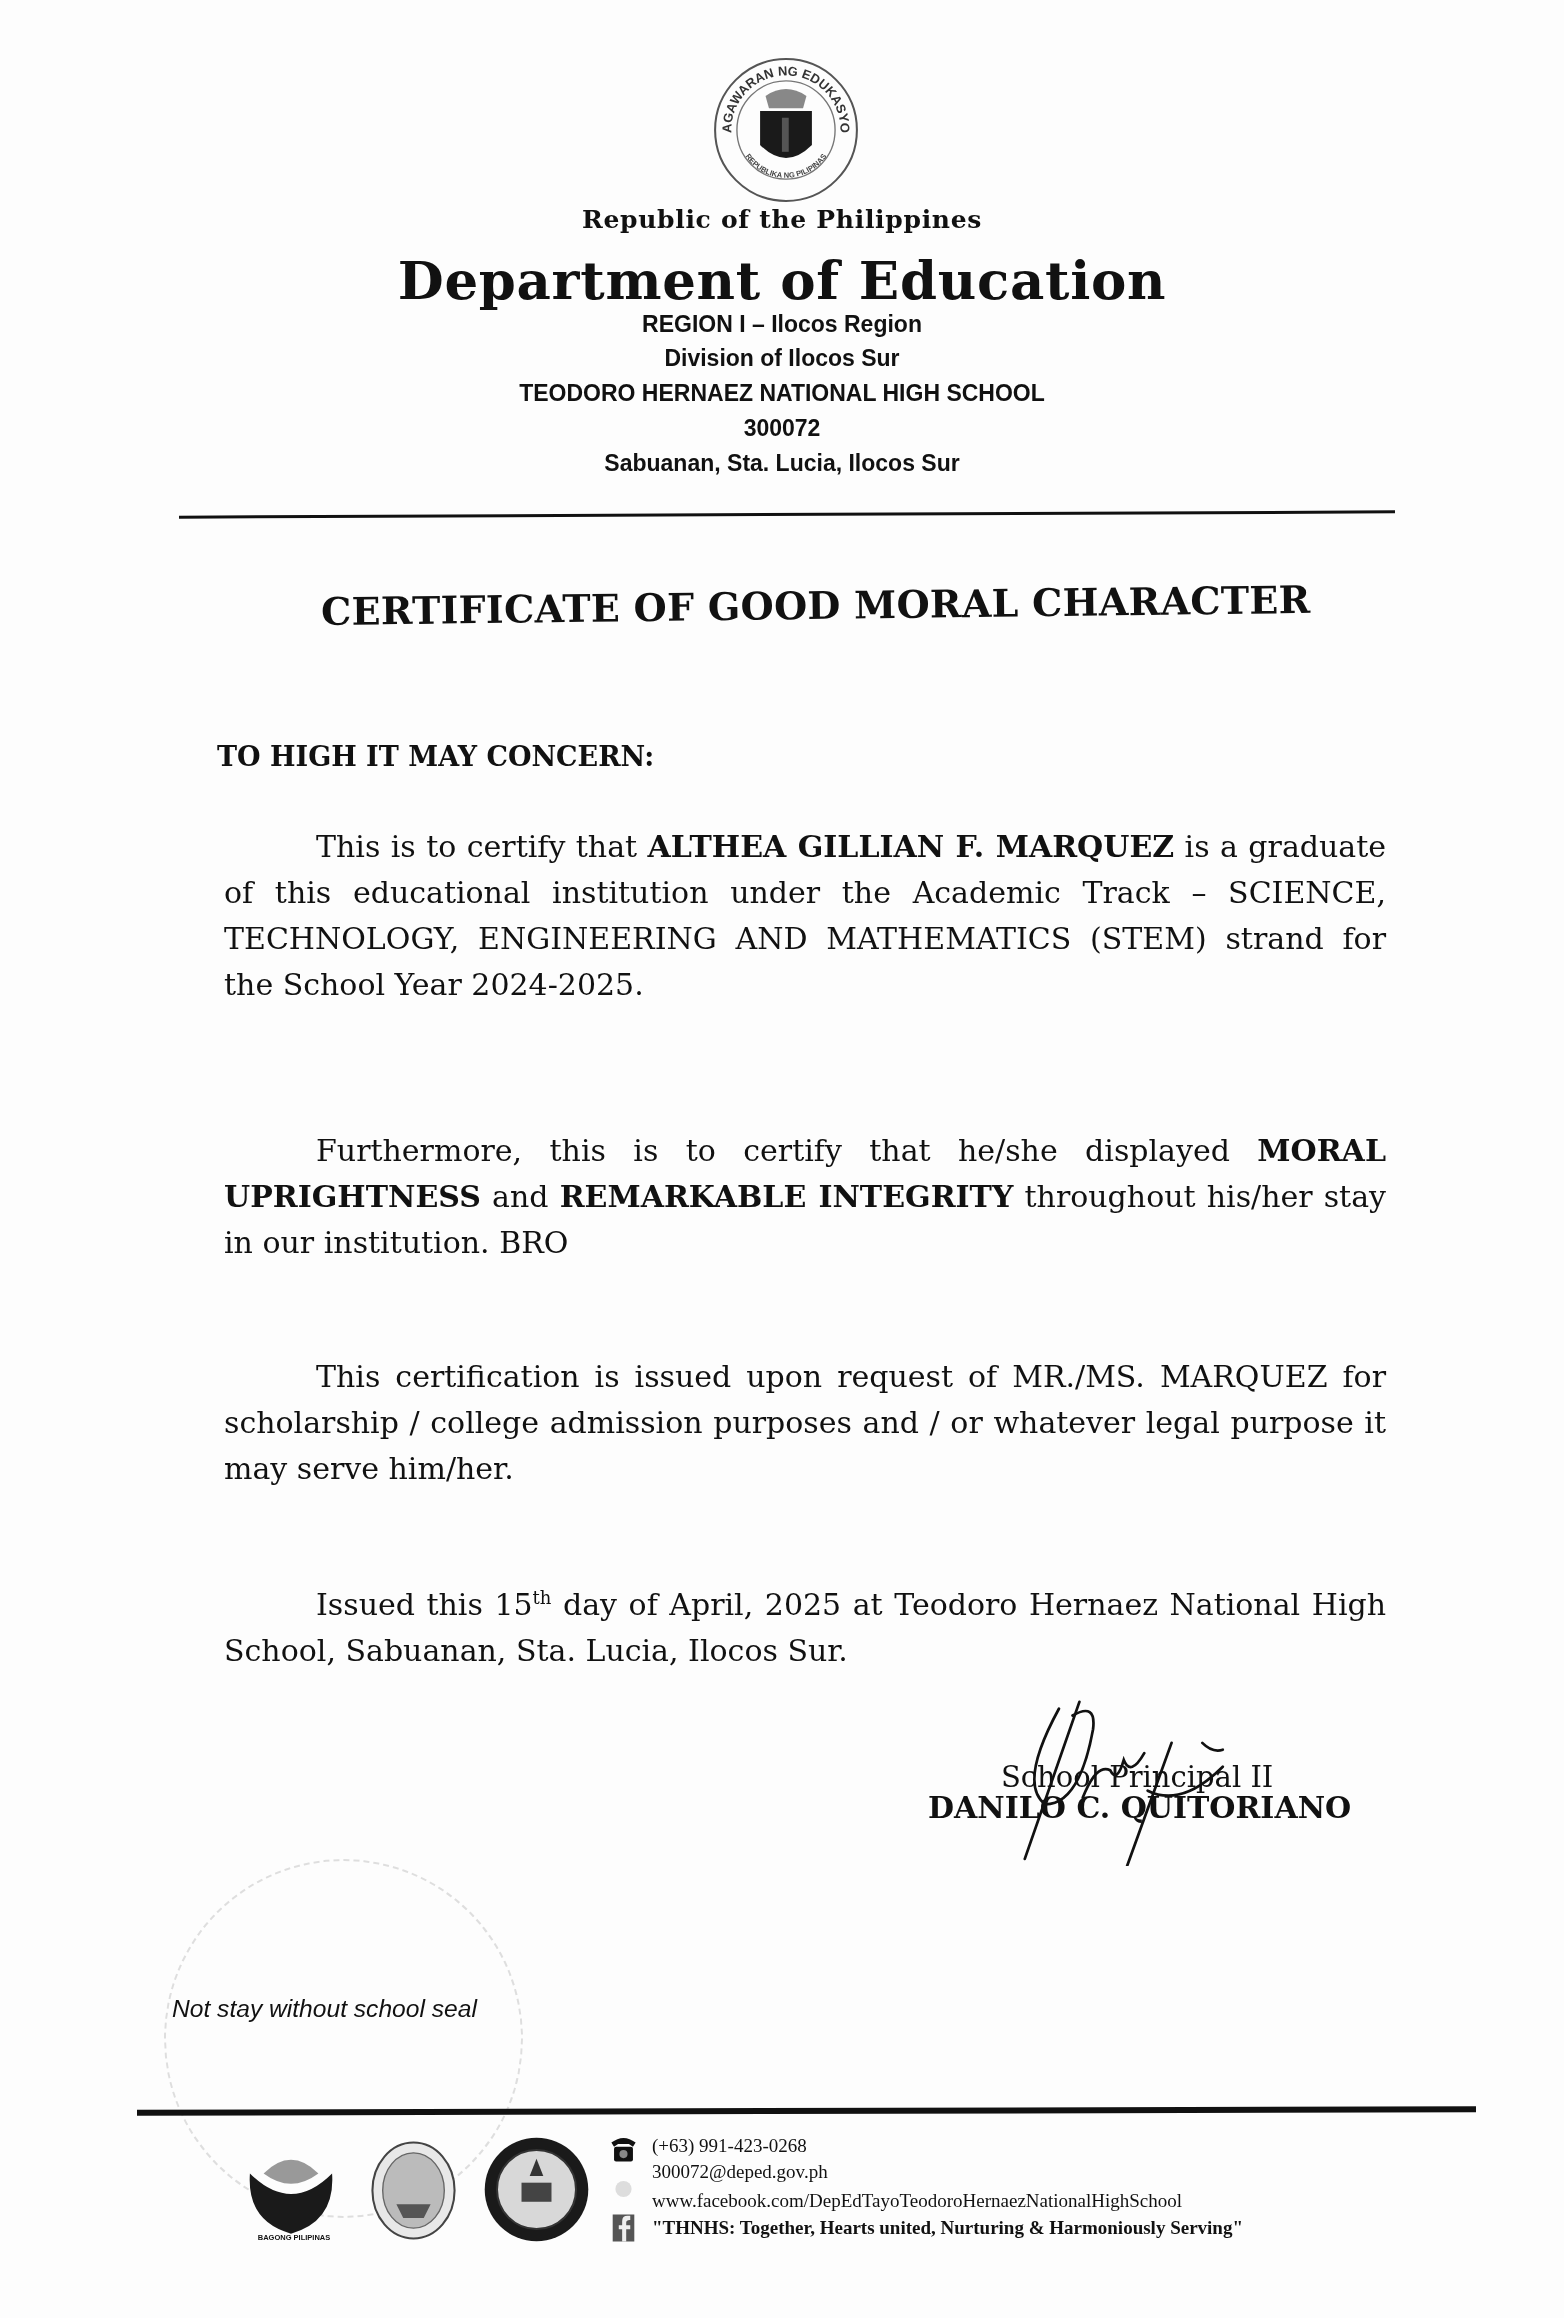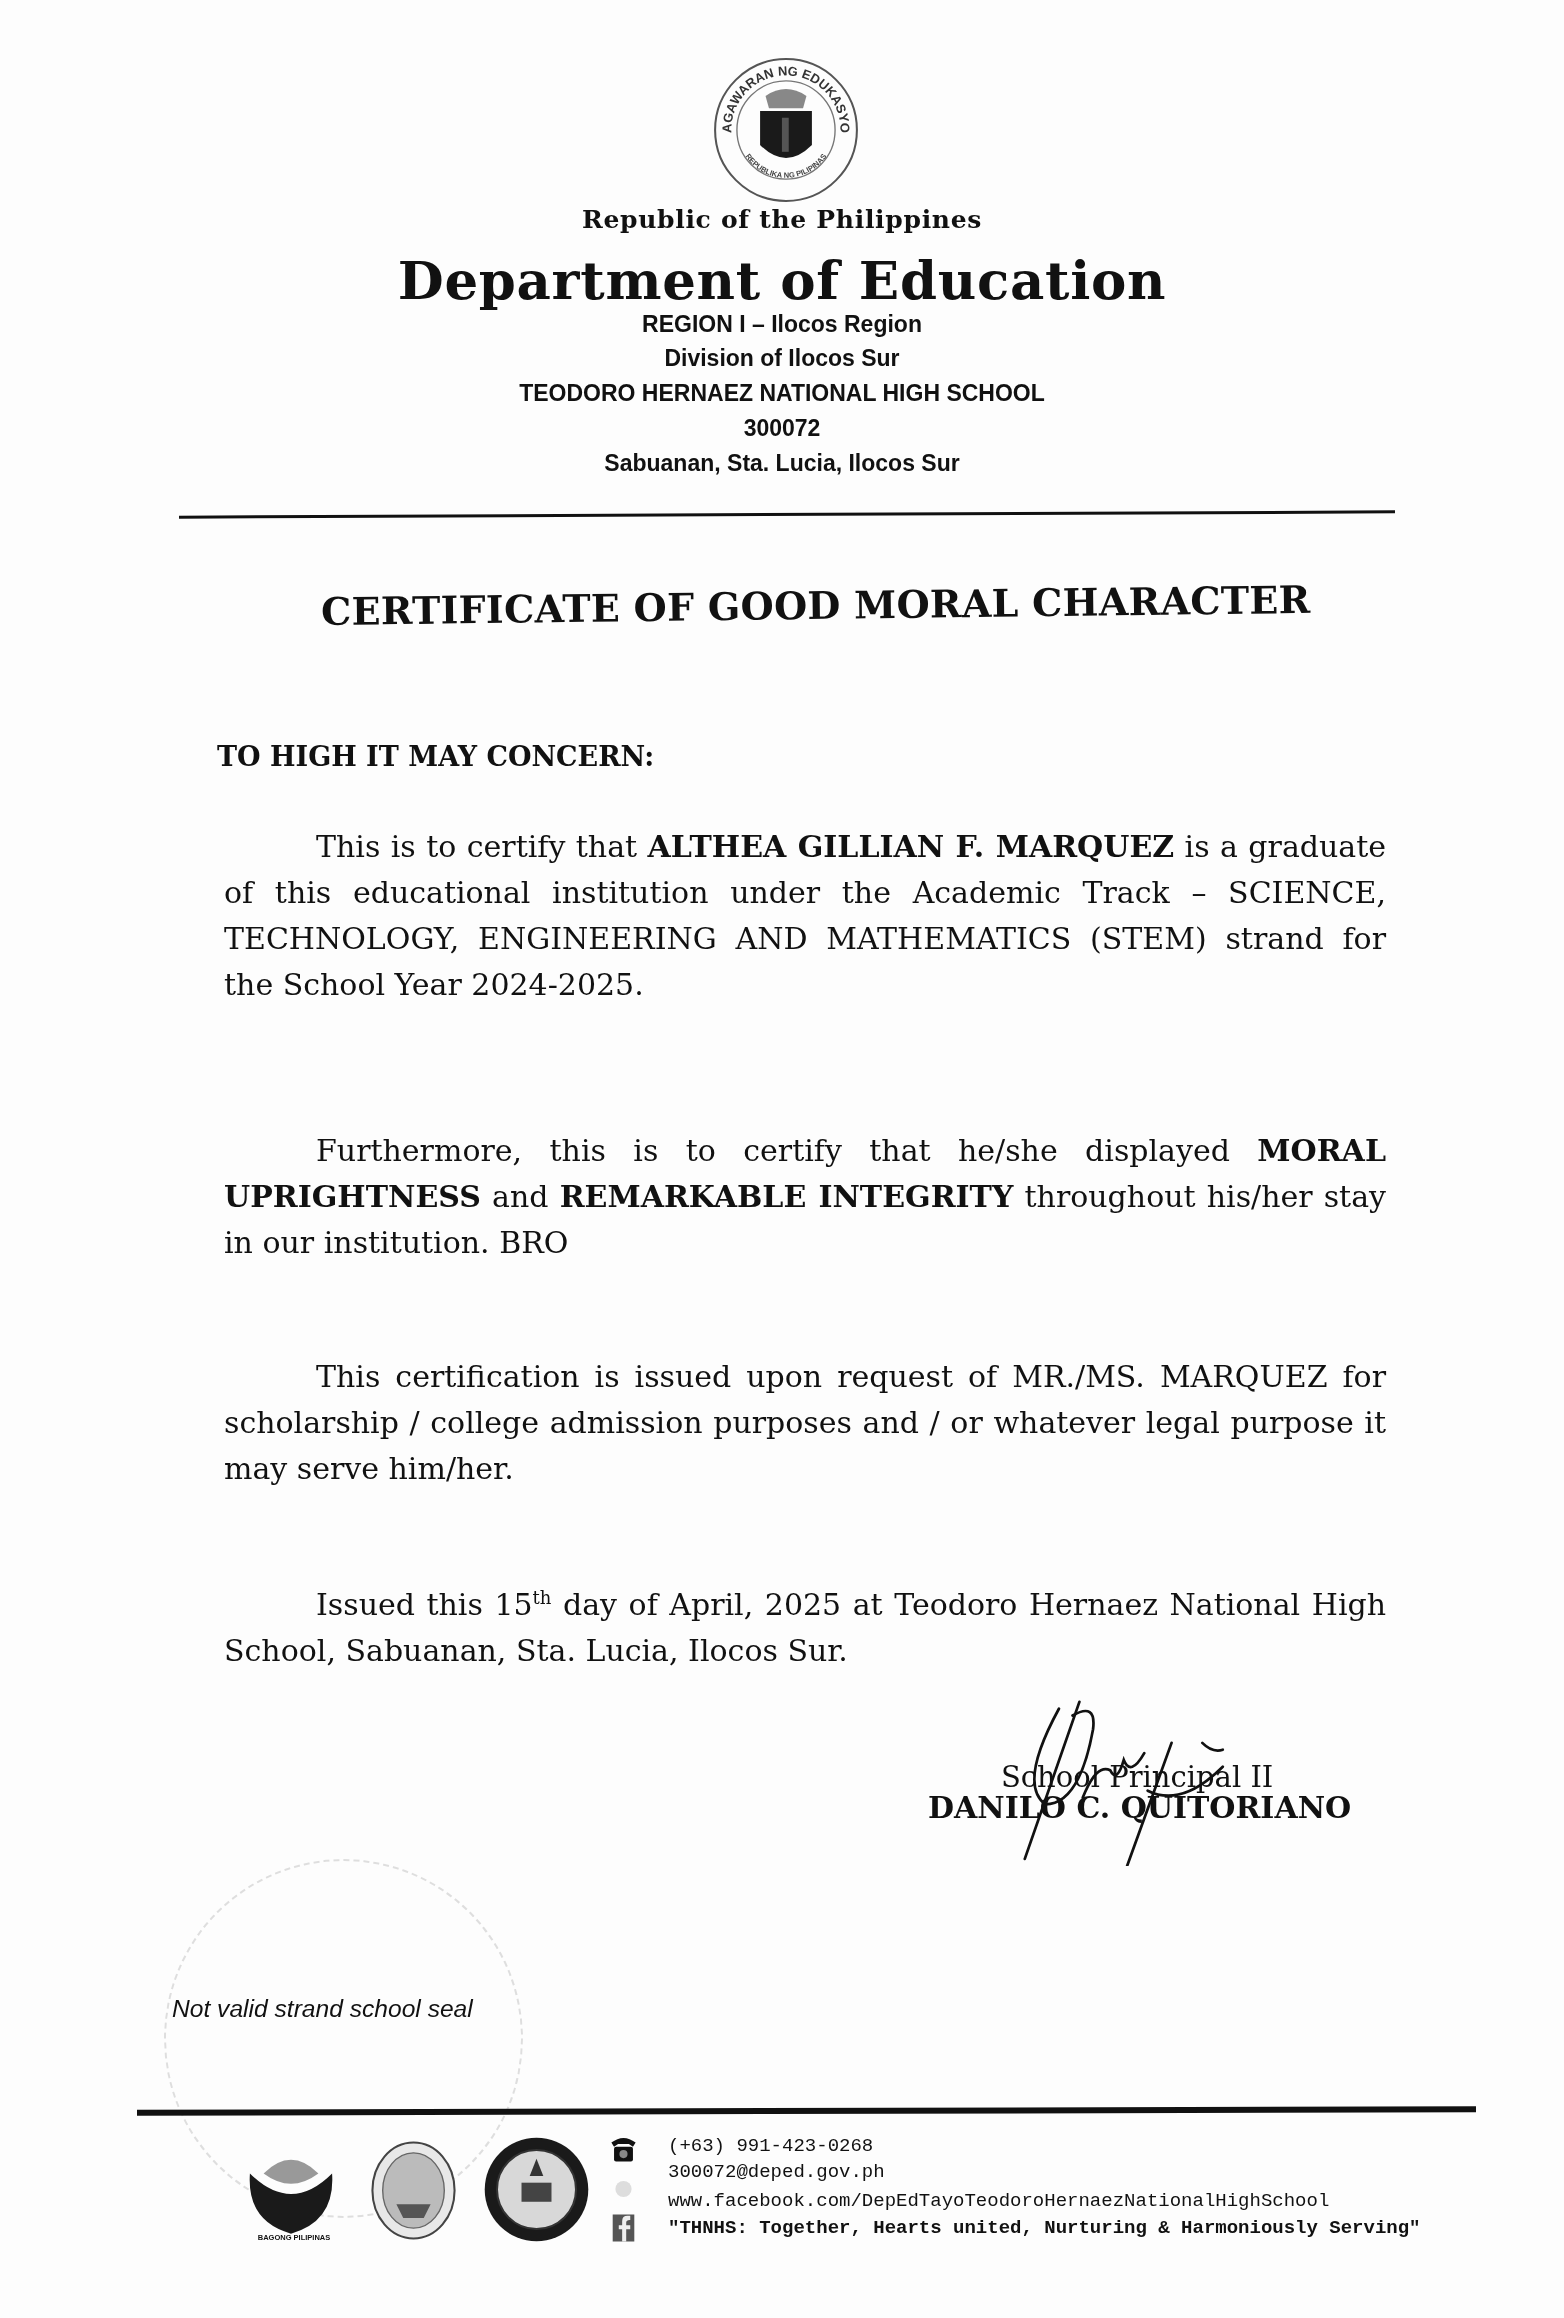--- a/index.html
+++ b/index.html
@@ -93,21 +93,21 @@
       position: absolute; left: 236px; top: 2233px; width: 116px; text-align: center;
       font-family: "Liberation Sans", sans-serif; font-weight: bold; font-size: 7.5px;
     }
     .logo-div { left: 369px; top: 2139px; width: 89px; height: 103px; }
     .logo-school { left: 482px; top: 2135px; width: 109px; height: 109px; }
     .contact-icon { position: absolute; left: 610px; width: 27px; height: 30px; }
     .contact-icon.phone { top: 2133px; }
     .contact-icon.mail { top: 2174px; }
     .contact-icon.fb { top: 2213px; }
     .contact {
-      position: absolute; left: 668px; font-family: Liberation Mono, monospace;
+      position: absolute; left: 652px; font-family: Liberation Serif, serif;
       font-size: 19px;
     }
     .c-phone { top: 2135px; }
     .c-email { top: 2161px; }
     .c-fb { top: 2190px; }
     .c-motto { top: 2217px; font-weight: bold; }
   </style>
 </head>
 <body>
 
@@ -164,21 +164,21 @@
       <path d="M155 160 Q175 110 195 120 Q205 140 215 105 Q225 130 245 95"></path>
       <path d="M220 260 L285 80"></path>
       <path d="M250 150 Q300 175 360 115"></path>
       <path d="M330 80 Q345 95 360 90"></path>
     </g>
   </svg>
   <div class="signatory serif">DANILO C. QUITORIANO</div>
   <div class="position serif">School Principal II</div>
 
   <div class="faint-seal"></div>
-  <div class="seal-note">Not valid strand school seal</div>
+  <div class="seal-note">Not stay without school seal</div>
 
   <div class="ftr-rule"></div>
 
   <svg class="logo logo-bp" viewBox="0 0 140 130">
     <path d="M10 40 Q70 100 130 40 Q135 110 70 128 Q5 110 10 40 Z" fill="#1a1a1a"></path>
     <path d="M30 40 Q70 0 110 40 Q70 70 30 40 Z" fill="#999"></path>
   </svg>
   <div class="logo-bp-label">BAGONG PILIPINAS</div>
 
   <svg class="logo logo-div" viewBox="0 0 130 150">

